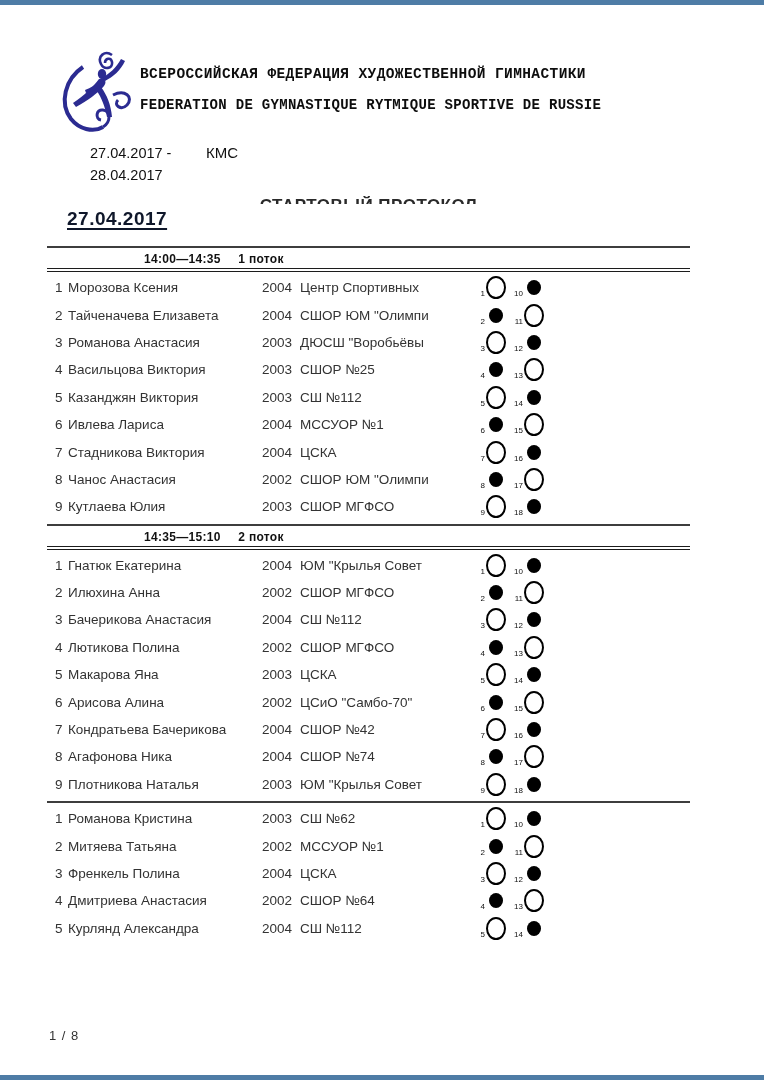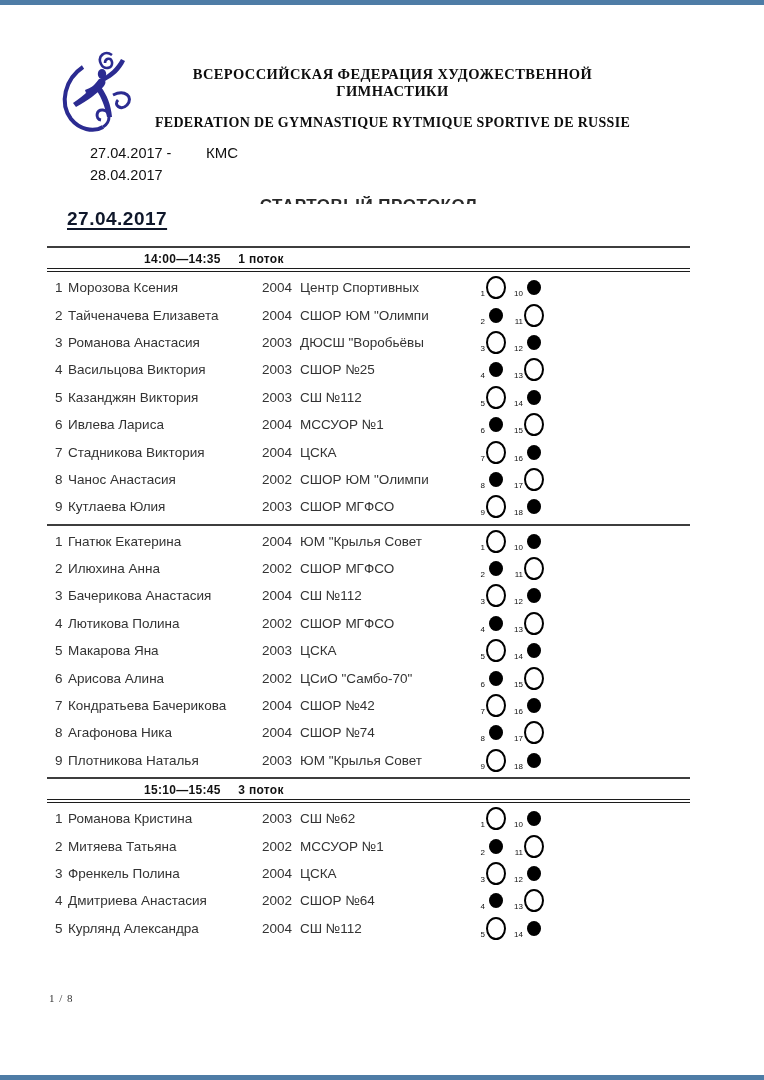--- a/index.html
+++ b/index.html
@@ -7,22 +7,22 @@
     width:764px; height:1080px; position:relative; background:#ffffff;
     font-family:"Liberation Sans", sans-serif; color:#222; overflow:hidden;
     --logo-color:#2b2b91;
   }
   .accent-bar { position:absolute; left:0; width:764px; height:5px; background:#4e7ca6; }
   .accent-bar.top { top:0; }
   .accent-bar.bottom { bottom:0; }
 
   .logo { position:absolute; left:55px; top:50px; width:96px; height:98px; }
 
-  .org-block { position:absolute; left:140px; top:66px; width:505px; text-align:center;
-    font-family:Liberation Serif, serif; font-weight:bold; color:#0d0d0d; }
+  .org-block { position:absolute; left:140px; top:66px; width:505px; 
+    font-family:Liberation Mono, monospace; font-weight:bold; color:#0d0d0d; }
   .org-ru { font-size:14.5px; letter-spacing:0.4px; }
   .org-fr { font-size:14px; margin-top:15px; letter-spacing:0.3px; }
 
   .dates-block { position:absolute; left:47px; top:143px; font-size:14.5px; color:#111; line-height:21.5px;margin-left:43px; }
   .category { position:absolute; left:206px; top:144px; font-size:15px; color:#111; }
 
   .doc-title-clip { position:absolute; left:47px; top:196px; width:643px; height:8px; overflow:hidden;
     text-align:center; font-weight:bold; font-size:17px; color:#2a2a2a; letter-spacing:0.5px; }
 
   .day-date { position:absolute; left:47px; top:208px; font-size:19px; font-weight:bold; color:#0f172a;
@@ -40,22 +40,22 @@
   .c-year { width:38px; flex:none; }
   .c-club { width:171px; flex:none; white-space:nowrap; overflow:hidden; }
   .c-mark { display:flex; align-items:center; flex:none; }
   .mk-num { font-size:8px; color:#111; text-align:right; position:relative; top:6px; flex:none; }
   .mk-num.n1 { width:14px; }
   .mk-num.n2 { width:16px; }
   .slot { width:22px; height:26px; display:flex; align-items:center; justify-content:center; flex:none; }
   .mk-circle.empty { width:20px; height:23px; border:2.6px solid #000; border-radius:50%; box-sizing:border-box; background:#fff; }
   .mk-circle.filled { width:14px; height:15px; border-radius:50%; background:#000; }
 
-  .page-footer { position:absolute; left:49px; top:992px; font-family:Liberation Serif, serif;
-    font-size:11px; color:#333; letter-spacing:1px; }
+  .page-footer { position:absolute; left:49px; top:1028px; font-family:Liberation Sans, sans-serif;
+    font-size:13px; color:#333; letter-spacing:1px; }
 </style>
 </head>
 <body style="--logo-color: #2b2b91;">
 
 <div class="accent-bar top" style="background: rgb(78, 124, 166);"></div>
 
 <div class="logo">
   <span>
     <svg width="96" height="98" viewBox="0 0 96 98" xmlns="http://www.w3.org/2000/svg">
       <g fill="none" stroke="var(--logo-color)">
@@ -248,20 +248,24 @@
       <span class="mk-num n2">18</span>
       <span class="slot">
               <span class="mk-circle c2 filled"></span>
             </span>
     </span>
   </div>
 </div>
   </section>
 
   <section class="section">
+    <div class="section-header">
+      <span class="flow-time">14:35—15:10</span>
+      <span class="flow-label">2 поток</span>
+    </div>
     <div class="rows">
   <div class="row">
     <span class="c-idx">1</span>
     <span class="c-name">Гнатюк Екатерина</span>
     <span class="c-year">2004</span>
     <span class="c-club">ЮМ "Крылья Совет</span>
     <span class="c-mark">
       <span class="mk-num n1">1</span>
       <span class="slot">
               <span class="mk-circle c1 empty"></span>
@@ -405,24 +409,20 @@
       <span class="mk-num n2">18</span>
       <span class="slot">
               <span class="mk-circle c2 filled"></span>
             </span>
     </span>
   </div>
 </div>
   </section>
 
   <section class="section">
-    <div class="section-header">
-      <span class="flow-time">15:10—15:45</span>
-      <span class="flow-label">3 поток</span>
-    </div>
     <div class="rows">
   <div class="row">
     <span class="c-idx">1</span>
     <span class="c-name">Романова Кристина</span>
     <span class="c-year">2003</span>
     <span class="c-club">СШ №62</span>
     <span class="c-mark">
       <span class="mk-num n1">1</span>
       <span class="slot">
               <span class="mk-circle c1 empty"></span>

